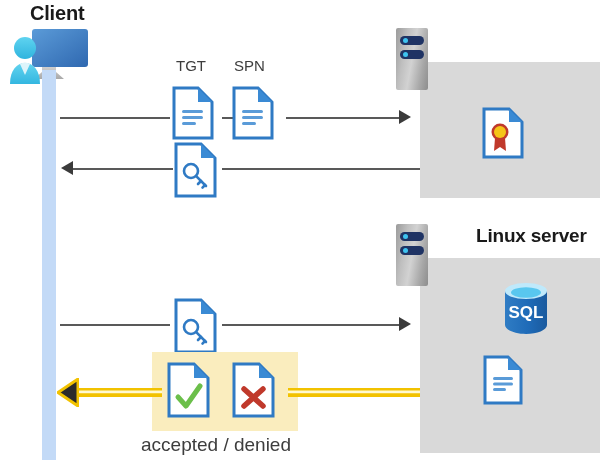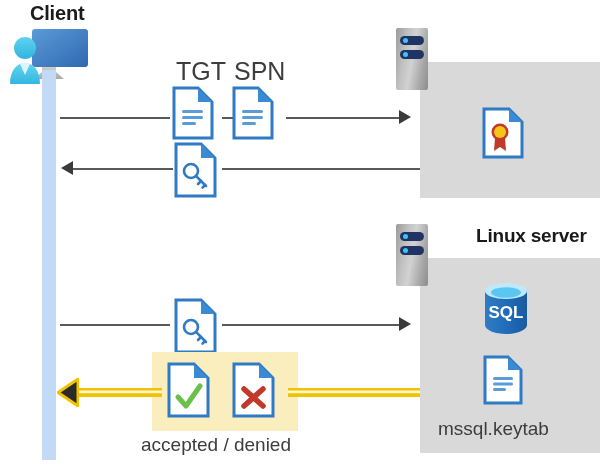--- a/index.html
+++ b/index.html
@@ -61,21 +61,21 @@
   #yarrow{left:57px;top:378px;width:22px;height:29px;}
 
   
   #highlight-box{left:152px;top:352px;width:146px;height:79px;background:#faedbe;}
 
   
   #result-caption{left:141px;top:434px;font-size:19px;color:#3d3d3d;}
   #keytab-caption{left:438px;top:418px;font-size:19px;color:#3d3d3d;}
 
   
-  .doclabel{font-size:25px;color:#3d3d3d;}
+  .doclabel{font-size:15px;color:#3d3d3d;}
   #tgt-label{left:176px;top:57px;}
   #spn-label{left:234px;top:57px;text-align:center;}
 
   
   .icon-box{position:absolute;}
 </style>
 </head>
 <body>
 
 <div id="stage">
@@ -140,21 +140,21 @@
     <div class="bar b1">
         <span class="led"></span>
       </div>
     <div class="bar b2">
         <span class="led"></span>
       </div>
   </div>
 
   <div class="abs title" id="linux-title">Linux server</div>
 
-  <div class="icon-box" style="left:480px;top:280px;width:52px;height:56px;">
+  <div class="icon-box" style="left:500px;top:280px;width:52px;height:56px;">
     <svg width="52" height="56" viewBox="0 0 52 56">
       <defs>
         <linearGradient id="sqlG" x1="0" y1="0" x2="1" y2="0">
           <stop offset="0%" stop-color="#2f7cc4"></stop>
             <stop offset="55%" stop-color="#1f6bb8"></stop>
           <stop offset="100%" stop-color="#1a5a9e"></stop>
         </linearGradient>
       </defs>
       <path d="M5 11 V45 C5 50 15 54 26 54 C37 54 47 50 47 45 V11 Z" fill="url(#sqlG)"></path>
       <ellipse cx="26" cy="11" rx="21" ry="8" fill="#bfe9fb"></ellipse>
@@ -166,21 +166,20 @@
   <div class="icon-box" style="left:483px;top:355px;width:40px;height:50px;">
     <svg width="40" height="50" viewBox="0 0 40 50">
       <path d="M2 2 H25 L38 15 V48 H2 Z" fill="#ffffff" stroke="#2f7ac4" stroke-width="3"></path>
       <path d="M25 2 L38 15 H25 Z" fill="#3a8ad4"></path>
       <rect x="10" y="22" width="20" height="3" rx="1.5" fill="#5a9bd8"></rect>
       <rect x="10" y="27.5" width="20" height="3" rx="1.5" fill="#5a9bd8"></rect>
       <rect x="10" y="33" width="13" height="3" rx="1.5" fill="#5a9bd8"></rect>
     </svg>
   </div>
 
-  <div class="abs" id="keytab-caption">mssql.keytab</div>
 
   <div class="abs line" id="line1a"></div>
   <div class="abs line" id="line1b"></div>
   <div class="abs line" id="line1c"></div>
   <div class="abs arrowhead-r" id="arrow1"></div>
 
   <div class="abs doclabel" id="tgt-label">TGT</div>
   <div class="abs doclabel" id="spn-label">SPN</div>
 
   <div class="icon-box" style="left:172px;top:86px;width:42px;height:54px;">

